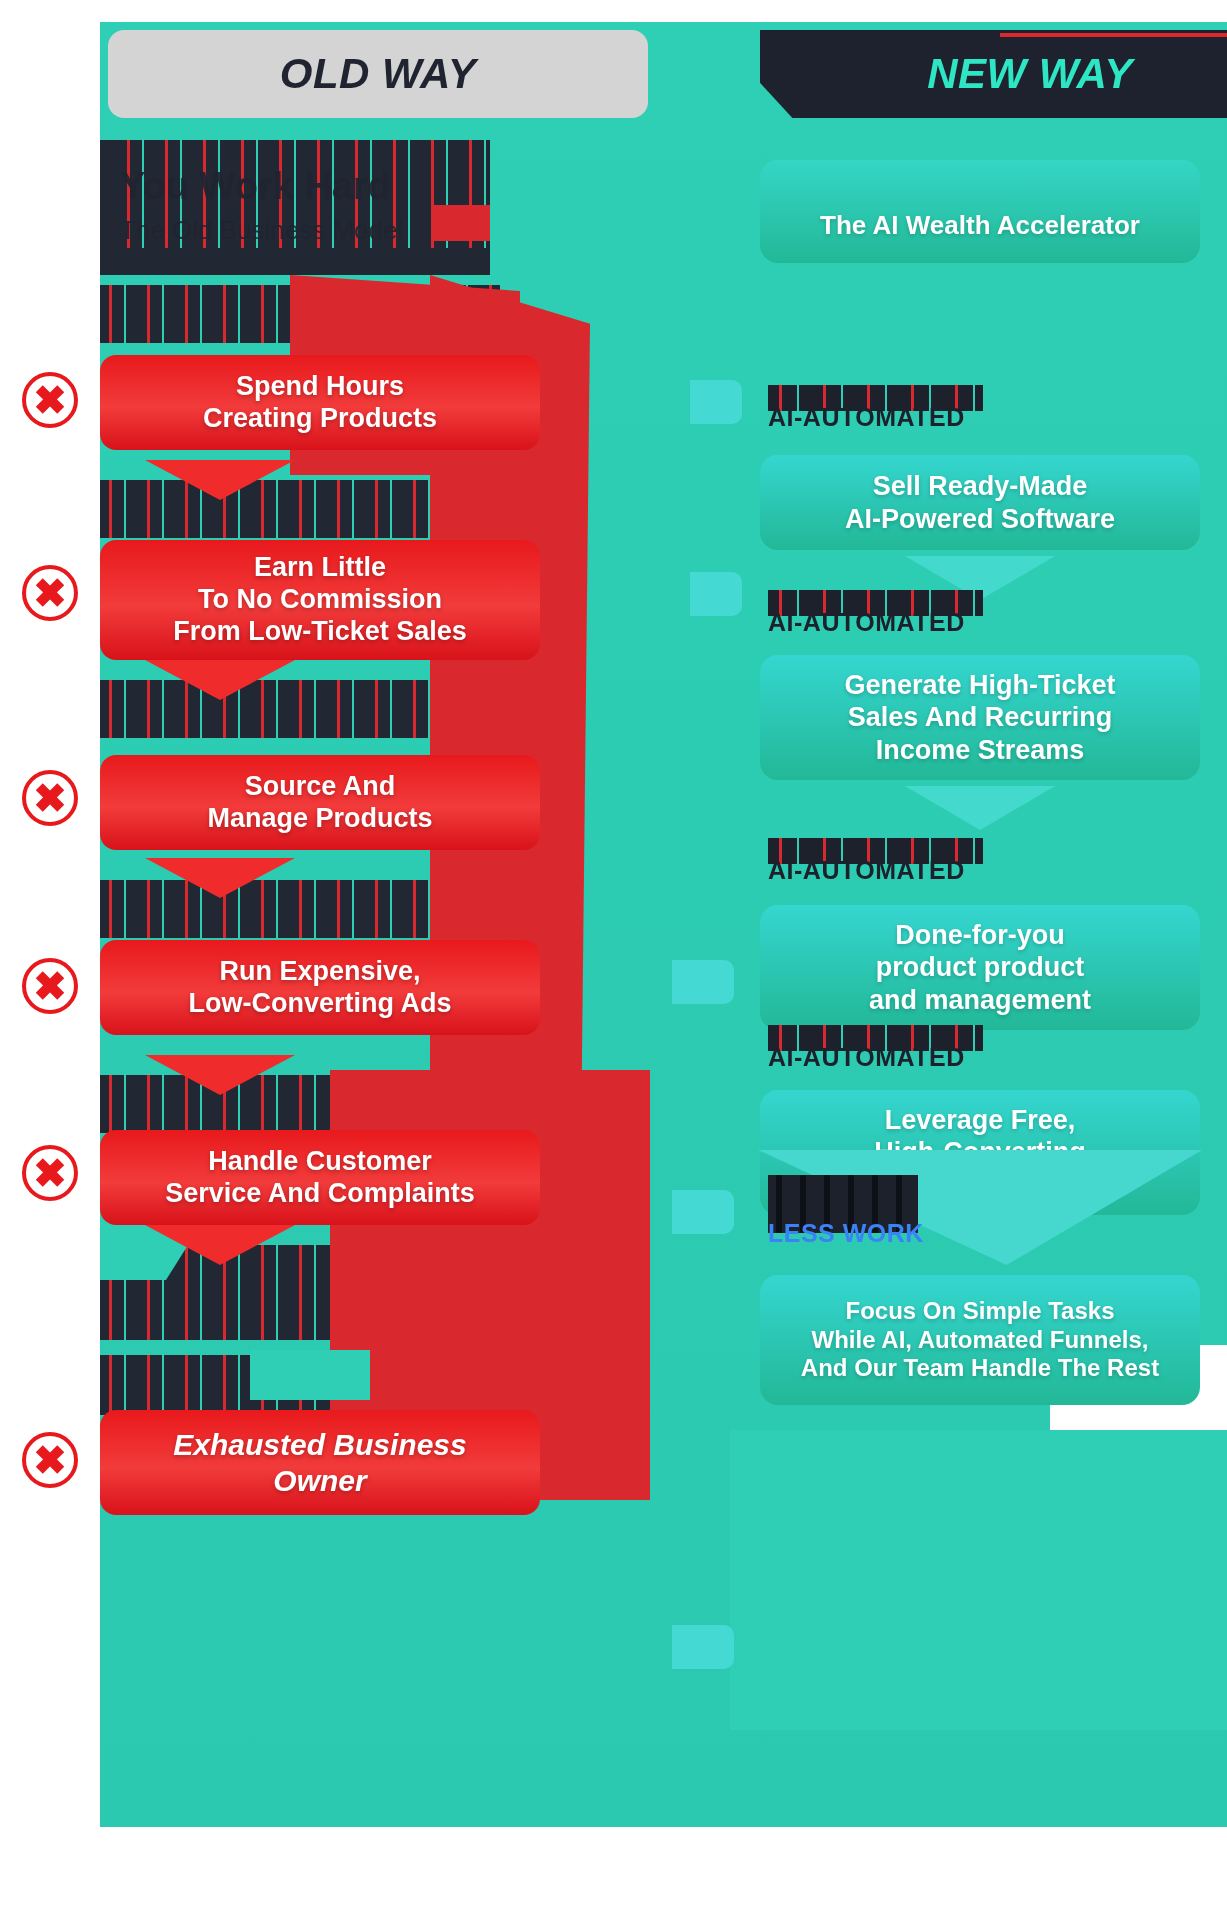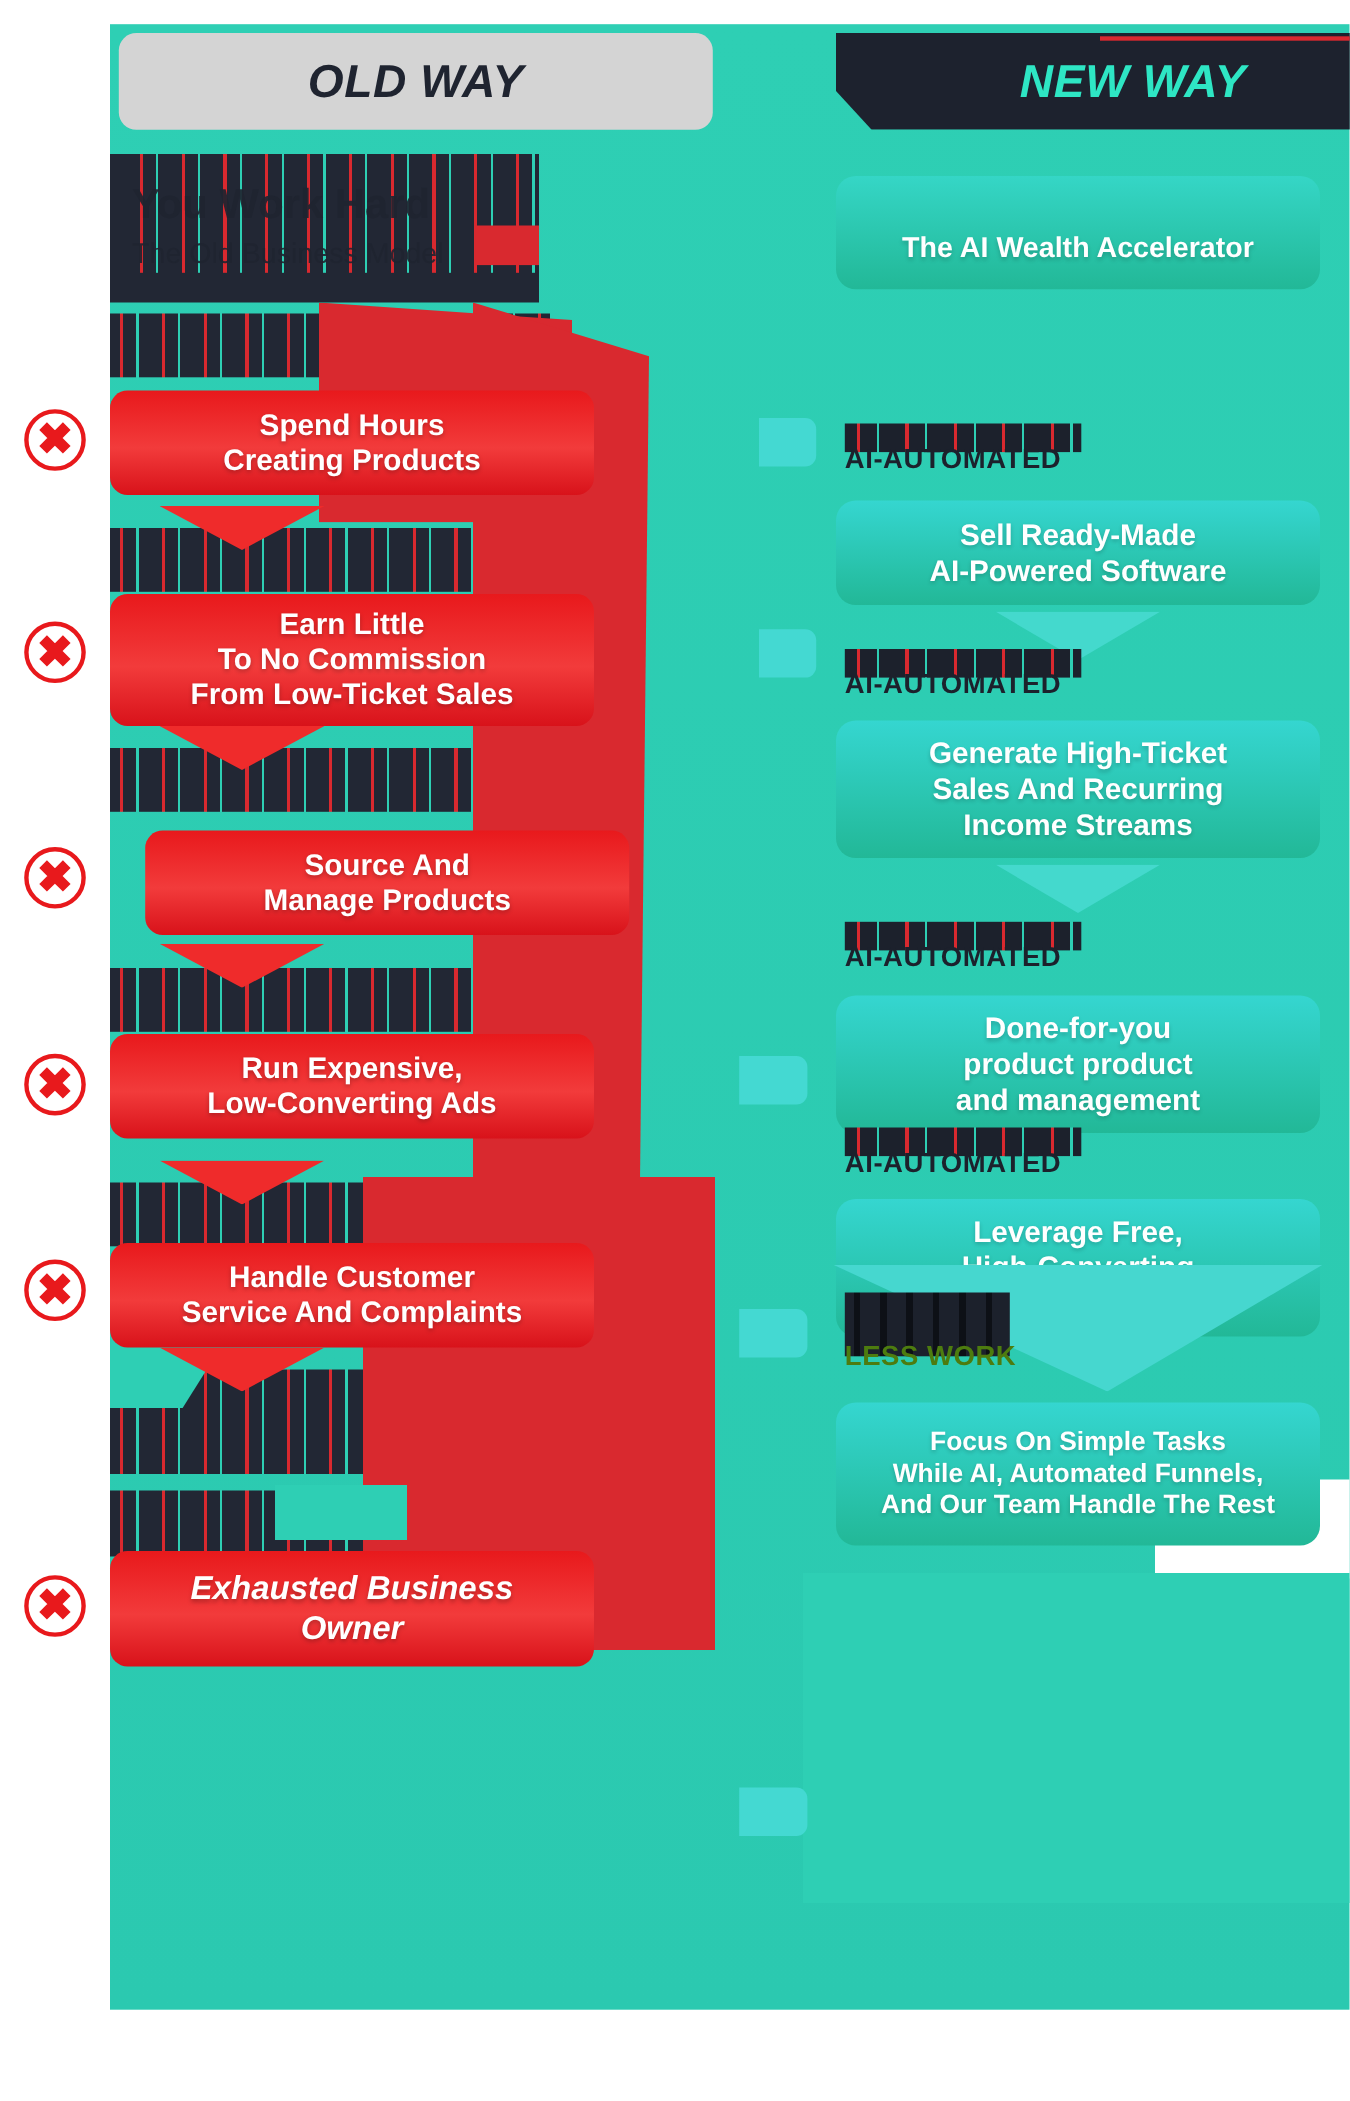--- a/index.html
+++ b/index.html
@@ -259,21 +259,21 @@
     width: 150px; height: 58px;
     background:
       repeating-linear-gradient(90deg,
         #1c212c 0px, #1c212c 8px,
         #0d1016 8px, #0d1016 14px,
         #1c212c 14px, #1c212c 24px);
   }
   .less-work-text {
     position: absolute;
     left: 0; top: 44px;
-    color: #4d7c0f;
+    color: #3b82f6;
     font-size: 25px;
     font-weight: 900;
     letter-spacing: 0.5px;
   }
 </style>
 </head>
 <body>
 
 <div class="bg-teal"></div>
 <div class="bg-white-notch"></div>
@@ -311,21 +311,21 @@
 <div class="red-arrow" style="top:660px;"></div>
 <div class="red-arrow" style="top:858px;"></div>
 <div class="red-arrow" style="top:1055px;"></div>
 <div class="red-arrow" style="top:1225px;"></div>
 
 <div class="red-card" style="left:100px;top:355px;width:440px;height:95px;white-space:pre-line;">Spend Hours
 Creating Products</div>
 <div class="red-card" style="left:100px;top:540px;width:440px;height:120px;white-space:pre-line;">Earn Little
 To No Commission
 From Low-Ticket Sales</div>
-<div class="red-card" style="left:100px;top:755px;width:440px;height:95px;white-space:pre-line;margin-left:32px;">Source And
+<div class="red-card" style="left:100px;top:755px;width:440px;height:95px;white-space:pre-line;">Source And
 Manage Products</div>
 <div class="red-card" style="left:100px;top:940px;width:440px;height:95px;white-space:pre-line;">Run Expensive,
 Low-Converting Ads</div>
 <div class="red-card" style="left:100px;top:1130px;width:440px;height:95px;white-space:pre-line;">Handle Customer
 Service And Complaints</div>
 <div class="red-card" style="left:100px;top:1410px;width:440px;height:105px;white-space:pre-line;font-size:30px;font-style:italic;">Exhausted Business
 Owner</div>
 
 <div class="x-marker" style="top:372px;">
     <span>✖</span>

